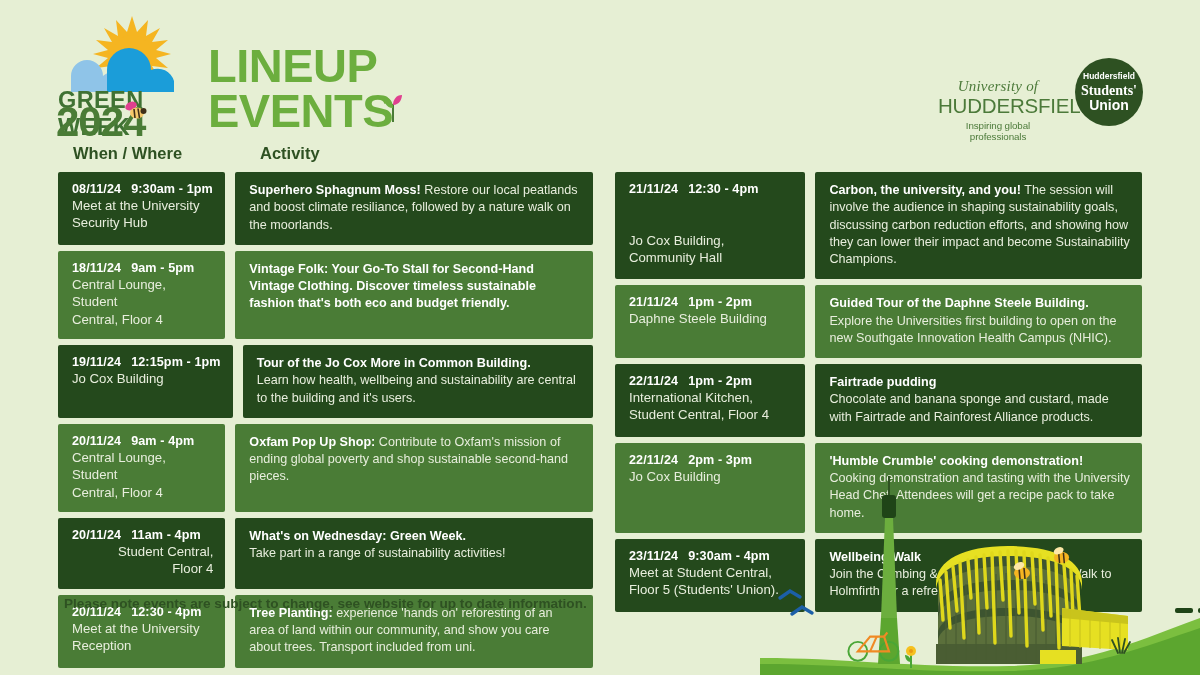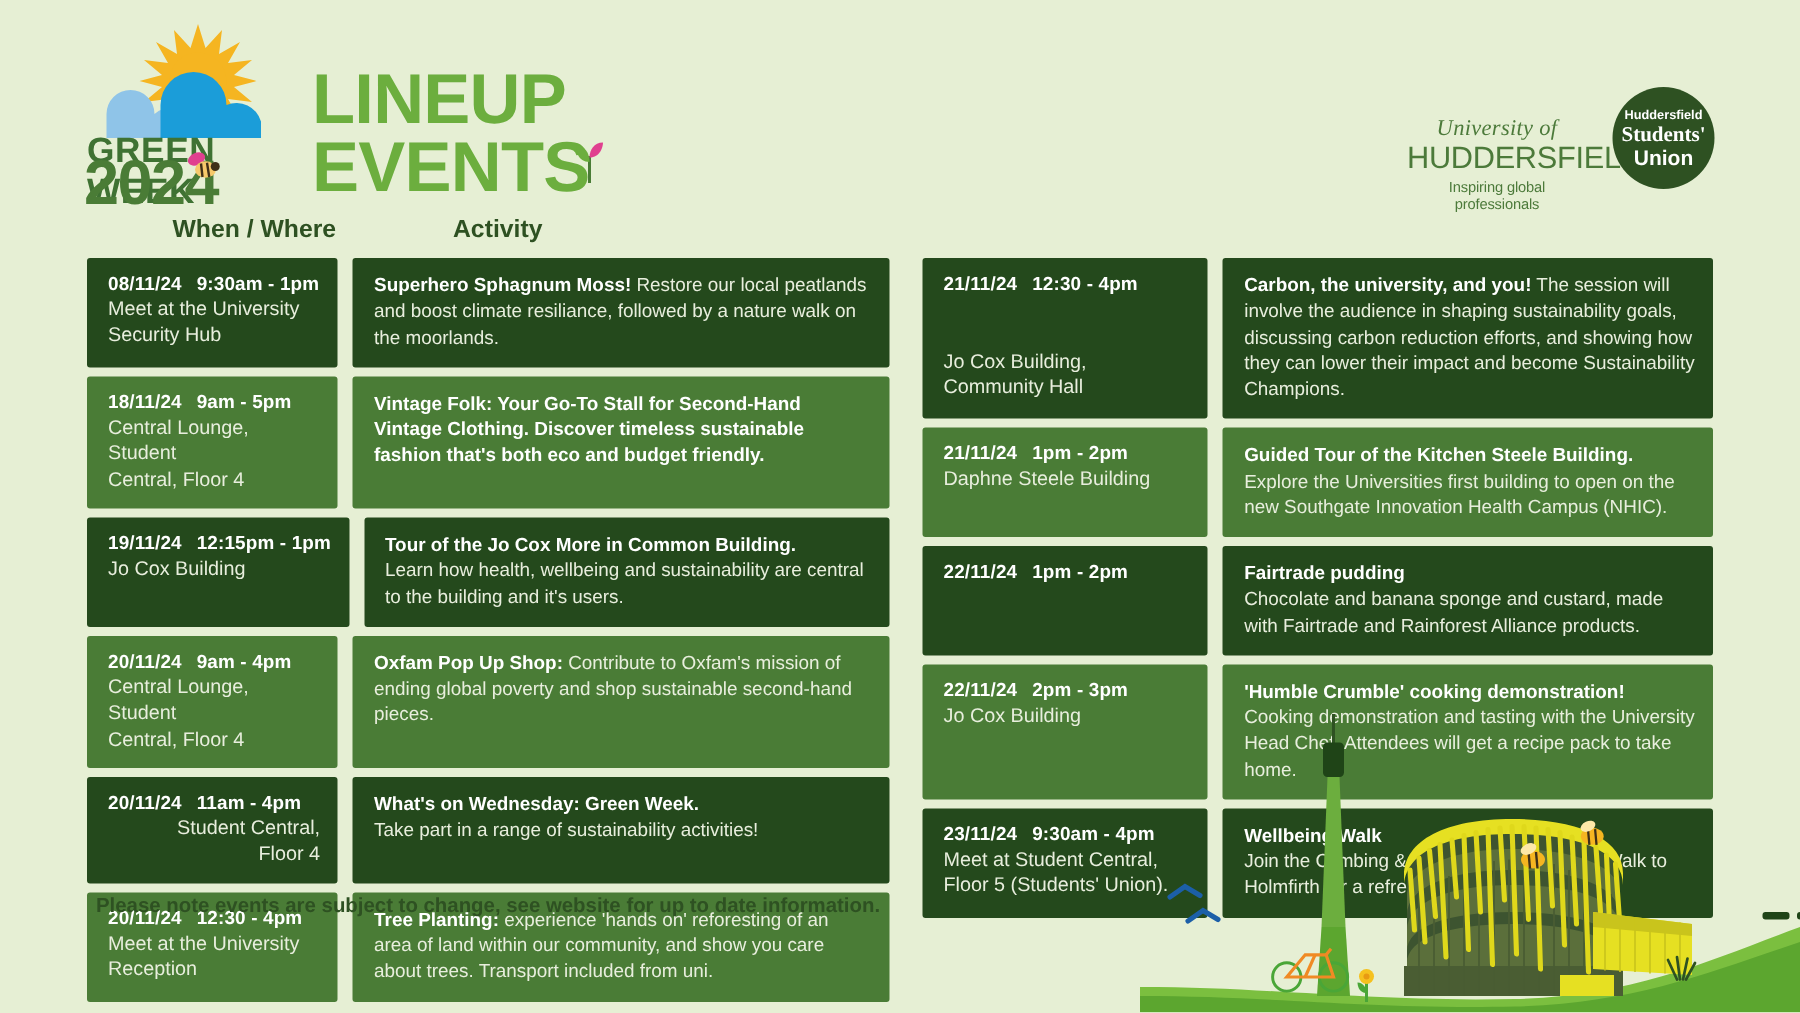--- a/index.html
+++ b/index.html
@@ -105,21 +105,20 @@
   #su-l2 { font-size: 14px; font-weight: bold; line-height: 1.12; margin-top: 2px; font-family: Liberation Serif, serif;}
   #su-l3 { font-size: 14px; font-weight: bold; line-height: 1.12; }
 
   
   .col-head {
     position: absolute;
     font-size: 16.5px;
     font-weight: bold;
     color: #2e5122;
     font-family: "Liberation Sans", sans-serif;
-    margin-left: 42px;
   }
   #head-when { left: 73px; top: 144px; }
   #head-activity { left: 260px; top: 144px; }
 
   
   .col { position: absolute; }
   #col-left { left: 58px; top: 172px; width: 535px; }
   #col-right { left: 615px; top: 172px; width: 527px; }
 
   .row { display: flex; margin-bottom: 6px; }
@@ -305,27 +304,29 @@
         <div class="cell cell-act">
           <div class="act-text"><b>Carbon, the university, and you!</b><span style="white-space: pre-line;"> The session will involve the audience in shaping sustainability goals, discussing carbon reduction efforts, and showing how they can lower their impact and become Sustainability Champions.</span></div>
         </div>
       </div>
       <div class="row mid">
         <div class="cell cell-when">
           <div class="when-time"><span class="date">21/11/24</span><span>1pm - 2pm</span></div>
           <div class="when-place" style="white-space: pre-line;">Daphne Steele Building</div>
         </div>
         <div class="cell cell-act">
-          <div class="act-text"><b>Guided Tour of the Kitchen Steele Building.</b><span style="white-space: pre-line;">
+          <div class="act-text"><b>Guided Tour of the Daphne Steele Building.</b><span style="white-space: pre-line;">
 Explore the Universities first building to open on the new Southgate Innovation Health Campus (NHIC).</span></div>
         </div>
       </div>
       <div class="row dark">
         <div class="cell cell-when">
           <div class="when-time"><span class="date">22/11/24</span><span>1pm - 2pm</span></div>
+          <div class="when-place" style="white-space: pre-line;">International Kitchen,
+Student Central, Floor 4</div>
         </div>
         <div class="cell cell-act">
           <div class="act-text"><b>Fairtrade pudding</b><span style="white-space: pre-line;">
 Chocolate and banana sponge and custard, made with Fairtrade and Rainforest Alliance products.</span></div>
         </div>
       </div>
       <div class="row mid">
         <div class="cell cell-when">
           <div class="when-time"><span class="date">22/11/24</span><span>2pm - 3pm</span></div>
           <div class="when-place" style="white-space: pre-line;">Jo Cox Building</div>

